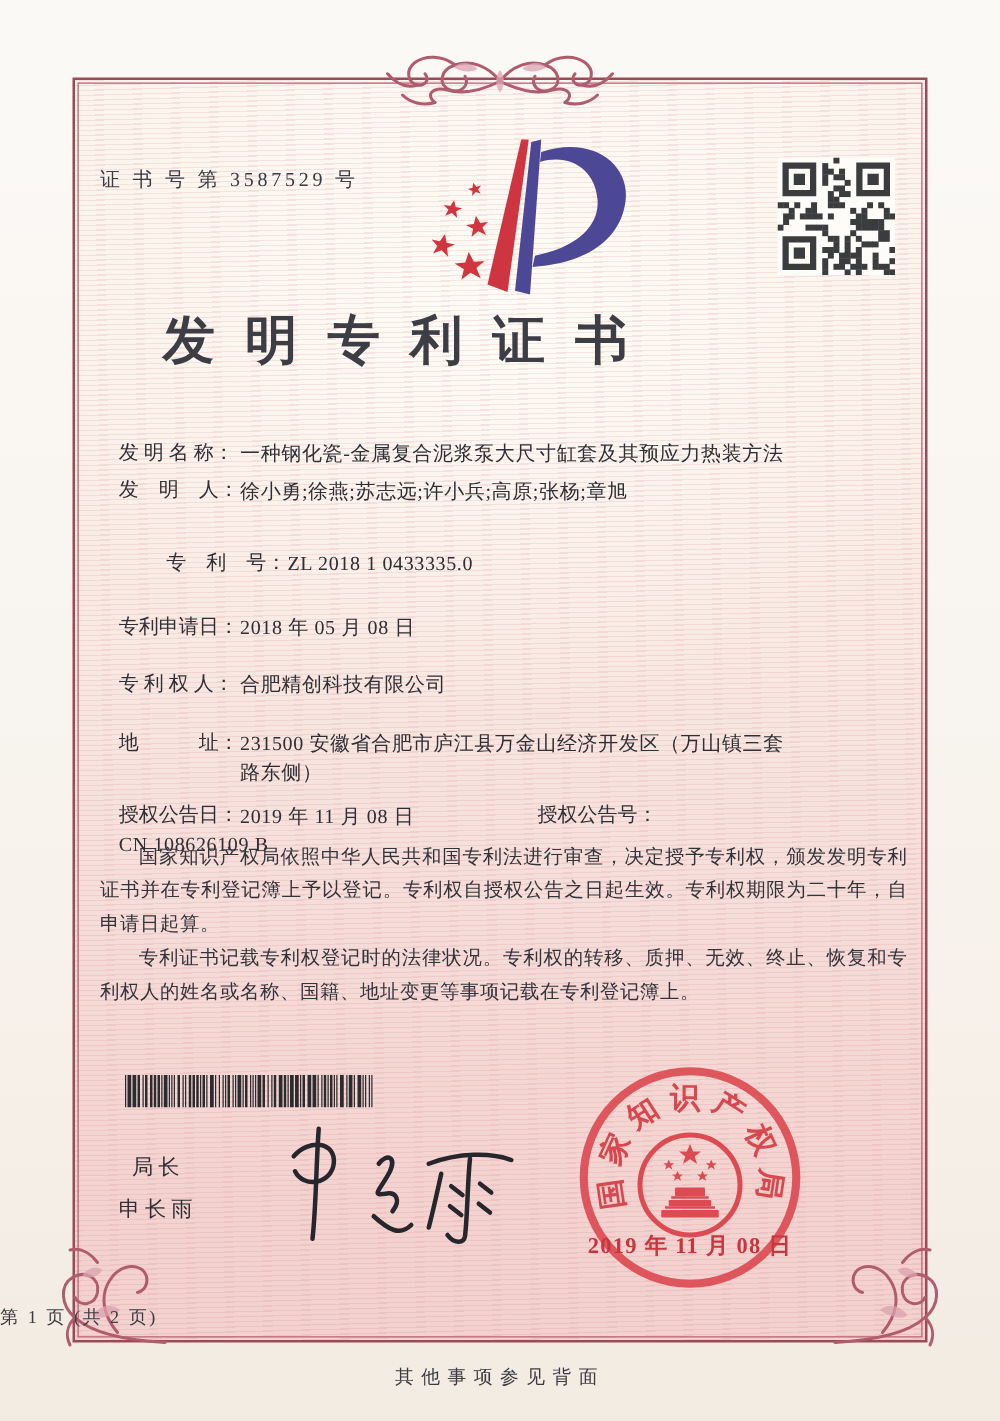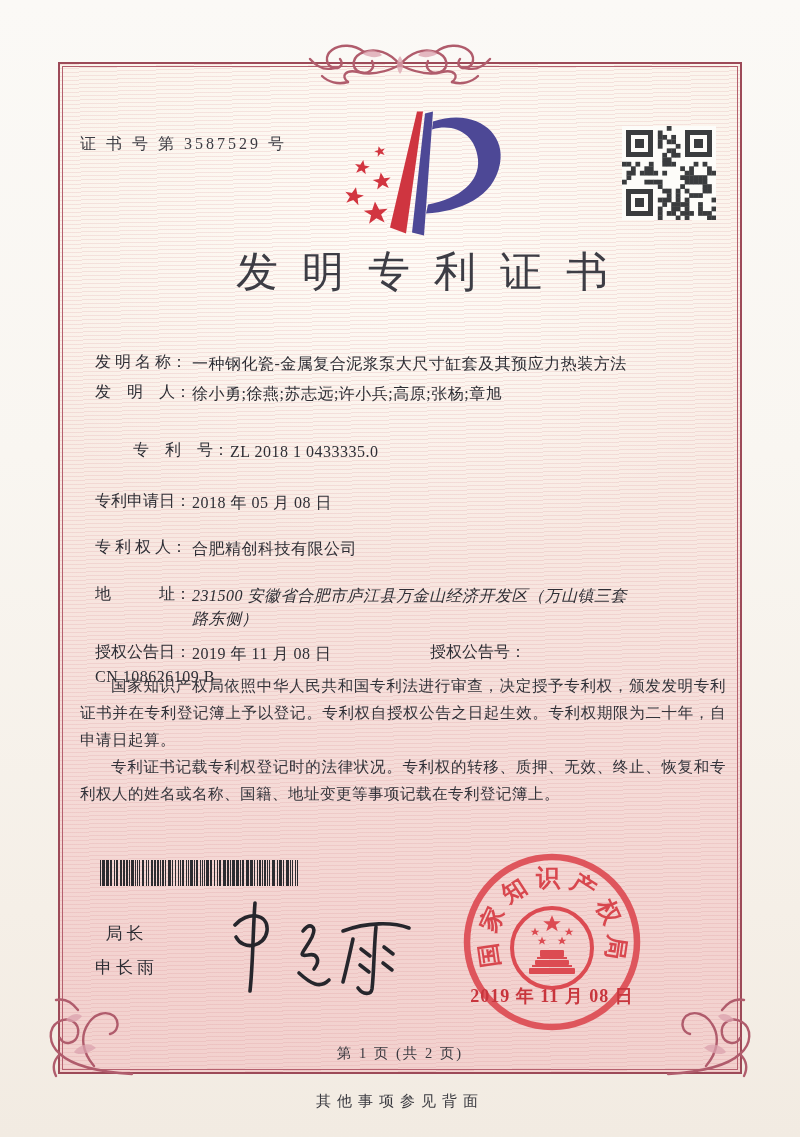--- a/index.html
+++ b/index.html
@@ -29,50 +29,50 @@
   
   .cert-no {
     position:absolute; left:80px; top:134px;
     font-size:16px; letter-spacing:3px; color:#3b3b42;
   }
   .logo { position:absolute; left:318px; top:106px; width:210px; height:138px; }
   .qr-box { position:absolute; left:622px; top:126px; width:94px; height:94px; background:#fdfcf9; }
   .qr-box svg { width:94px; height:94px; fill:#3a3c3e; }
   .title {
     position:absolute; left:0; top:244px; width:632px;
-    text-align:right; font-size:42px; font-weight:400; color:#3d3d45;
+    text-align:center; font-size:42px; font-weight:700; color:#3d3d45;
     letter-spacing:24px; text-indent:24px;
   }
   
   .row { position:absolute; left:95px; width:632px; font-size:16px; color:#2e2e35; }
   .row .lab { display:inline-block; width:97px; vertical-align:top; white-space:nowrap; }
   .row .val { display:inline-block; vertical-align:top; line-height:23px; letter-spacing:0.5px; }
   .row .val.num { font-family:"Liberation Serif","DejaVu Serif",serif; }
-  .row-address .val { width:440px;font-style:italic; }
+  .row-address .val { width:440px; }
   .row-grant .val { width:238px; }
   
   .paras {
     position:absolute; left:80px; top:672px; width:646px;
     font-size:15.5px; line-height:27px; color:#33333a; text-align:justify;
   }
   .paras p { text-indent:2em; letter-spacing:0.5px; }
   
   .barcode { position:absolute; left:100px; top:860px; width:200px; height:26px; }
   .barcode svg { width:200px; height:26px; fill:#2c2c30; }
   .signatory { position:absolute; left:95px; top:922px; font-size:17px; color:#2e2e35; letter-spacing:4px; }
   .signatory div { margin-bottom:11px;text-align:center; }
   .signature { position:absolute; left:215px; top:893px; width:210px; height:105px; }
   .signature path { stroke:#26262c; stroke-width:3.6; fill:none; stroke-linecap:round; }
   .seal { position:absolute; left:458px; top:848px; width:188px; height:188px; }
   .seal-date {
     position:absolute; left:462px; top:984px; width:180px; text-align:center;
     font-size:18px; font-weight:700; color:#c8353d; letter-spacing:1px;
   }
   .page-indicator {
-    position:absolute; left:0; top:1044px; width:800px; text-align:center;
+    position:absolute; left:0; top:1044px; width:800px; text-align:left;
     font-size:14.5px; color:#3a3a40; letter-spacing:2px;
   }
   .back-note {
     position:absolute; left:0; top:1092px; width:800px; text-align:center;
     font-size:15px; color:#3a3a40; letter-spacing:6px;
   }
   .flourish path { stroke:#b05c6c; stroke-width:2.4; fill:none; stroke-linecap:round; }
   .flourish .leaf { fill:#dba2ad; stroke:none; opacity:0.75; }
   .seal-ring { stroke:#dc4b52; stroke-width:6.5; fill:none; opacity:0.92; }
   .seal-red { fill:#dc4b52; }

